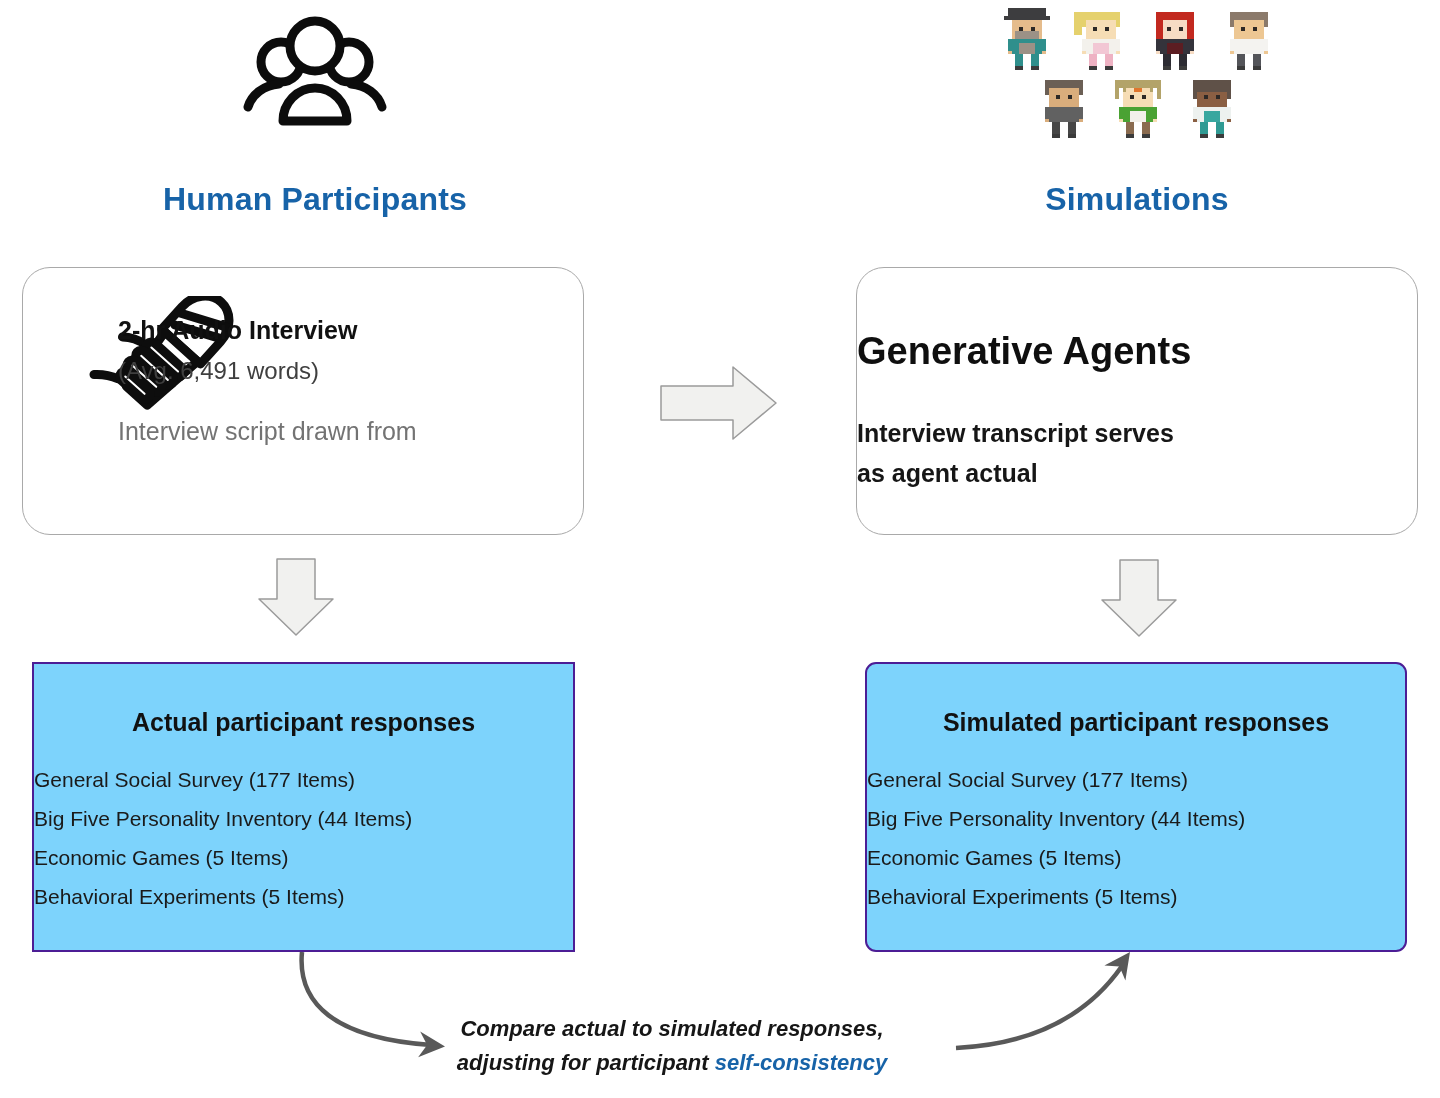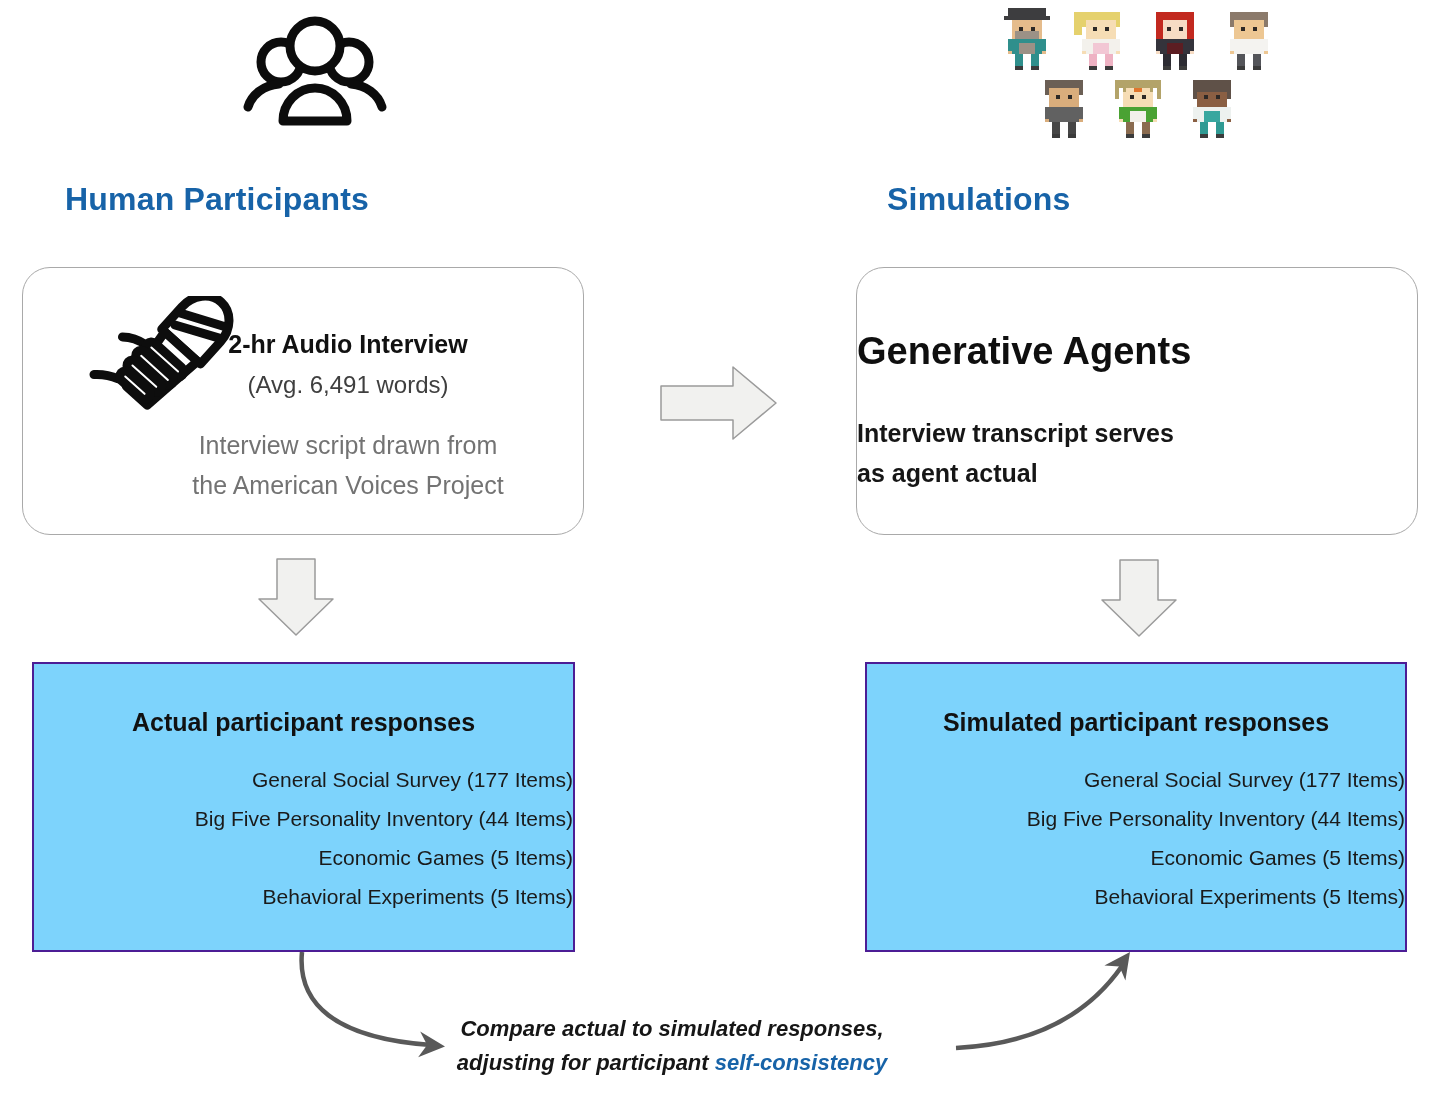--- a/index.html
+++ b/index.html
@@ -2,67 +2,67 @@
 <html><head>
 <meta charset="utf-8">
 <style>
   html,body { margin:0; padding:0; background:#ffffff; }
   .canvas {
     position:relative; width:1440px; height:1098px; background:#ffffff;
     font-family:"Liberation Sans", sans-serif; color:#1c1c1c; overflow:hidden;
   }
   .col-heading {
     position:absolute; font-size:32px; font-weight:bold; color:#1763a8;
-    letter-spacing:0.2px;
+    text-align:center; letter-spacing:0.2px;
   }
   #heading-left  { left:65px;  top:181px; width:500px; }
   #heading-right { left:887px; top:181px; width:500px; }
 
   .people-icon-wrap { position:absolute; left:240px; top:8px; width:150px; height:126px; }
 
   .avatars { position:absolute; left:975px; top:8px; width:325px; }
   .avatar-row { display:flex; justify-content:center; gap:20px; }
   .avatar-row.second { margin-top:6px; }
   .avatar { display:block; width:54px; height:62px; }
 
   .round-box {
     position:absolute; background:#ffffff; border:1.5px solid #a9a9a9;
     border-radius:28px; box-sizing:border-box;
   }
   #interview-box { left:22px;  top:267px; width:562px; height:268px; }
   #agents-box    { left:856px; top:267px; width:562px; height:268px; }
 
   .mic-icon-wrap { position:absolute; left:30px; top:28px; width:195px; height:160px; }
 
-  .interview-text { position:absolute; left:95px; top:14px; width:460px; text-align:center; }
+  .interview-text { position:absolute; left:95px; top:0; width:460px; }
   .interview-title { margin-top:48px; font-size:25px; font-weight:bold; color:#111; }
   .interview-subtitle { margin-top:12px; font-size:24px; color:#3f3f3f; }
   .interview-desc { margin-top:26px; font-size:25px; color:#737373; line-height:40px; }
 
   .agents-text { position:absolute; left:0; top:0; width:100%; }
   .agents-title { margin-top:62px; font-size:38px; font-weight:bold; color:#0f0f0f; }
   .agents-desc { margin-top:40px; font-size:25px; font-weight:bold; color:#161616; line-height:40px; }
 
   .block-arrow { position:absolute; }
   #flow-arrow-right { left:660px; top:366px; }
   #down-arrow-left  { left:258px; top:558px; }
   #down-arrow-right { left:1101px; top:559px; }
 
   .gray-box {
     position:absolute; background:#7dd3fc; border:2px solid #4c1d95; box-sizing:border-box;
   }
   #actual-box { left:32px;  top:662px; width:543px; height:290px; }
-  #sim-box    { left:865px; top:662px; width:542px; height:290px; }
+  #sim-box    { left:865px; top:662px; width:542px; height:290px;border-radius:11px; }
   .gray-box-title {
     position:absolute; top:44px; left:0; width:100%; text-align:center;
     font-size:25px; font-weight:bold; color:#111;
   }
   .gray-box-list {
     position:absolute; top:96px; left:0; width:100%; margin:0; padding:0;
-    list-style:none; text-align:right; font-size:21px; color:#1a1a1a;
+    list-style:none; text-align:left; font-size:21px; color:#1a1a1a;
   }
   .gray-box-list li { line-height:39px; }
 
   .curve-arrow { position:absolute; }
   #curve-arrow-left  { left:283px; top:950px; }
   #curve-arrow-right { left:952px; top:944px; }
 
   .footer-text {
     position:absolute; left:422px; top:1012px; width:500px; text-align:center;
     font-size:22px; font-weight:bold; font-style:italic; color:#161616; line-height:34px;
@@ -240,21 +240,20 @@
           <rect x="-29" y="23" width="43" height="11" rx="5.5"></rect>
           <rect x="-27" y="36" width="37" height="11" rx="5.5"></rect>
         </g>
       </svg>
     </div>
     <div class="interview-text">
       <div class="interview-title">2-hr Audio Interview</div>
       <div class="interview-subtitle">(Avg. 6,491 words)</div>
       <div class="interview-desc">
         <span>Interview script drawn from</span><br>
-        <span>the American Voices Project</span>
       </div>
     </div>
   </div>
 
   <svg class="block-arrow" id="flow-arrow-right" viewBox="0 0 118 74" width="118" height="74">
     <polygon points="1,20 73,20 73,1 116,37 73,73 73,54 1,54" fill="#f1f1ef" stroke="#9b9b9b" stroke-width="1.5" stroke-linejoin="round"></polygon>
   </svg>
 
   <div class="round-box" id="agents-box">
     <div class="agents-text">

